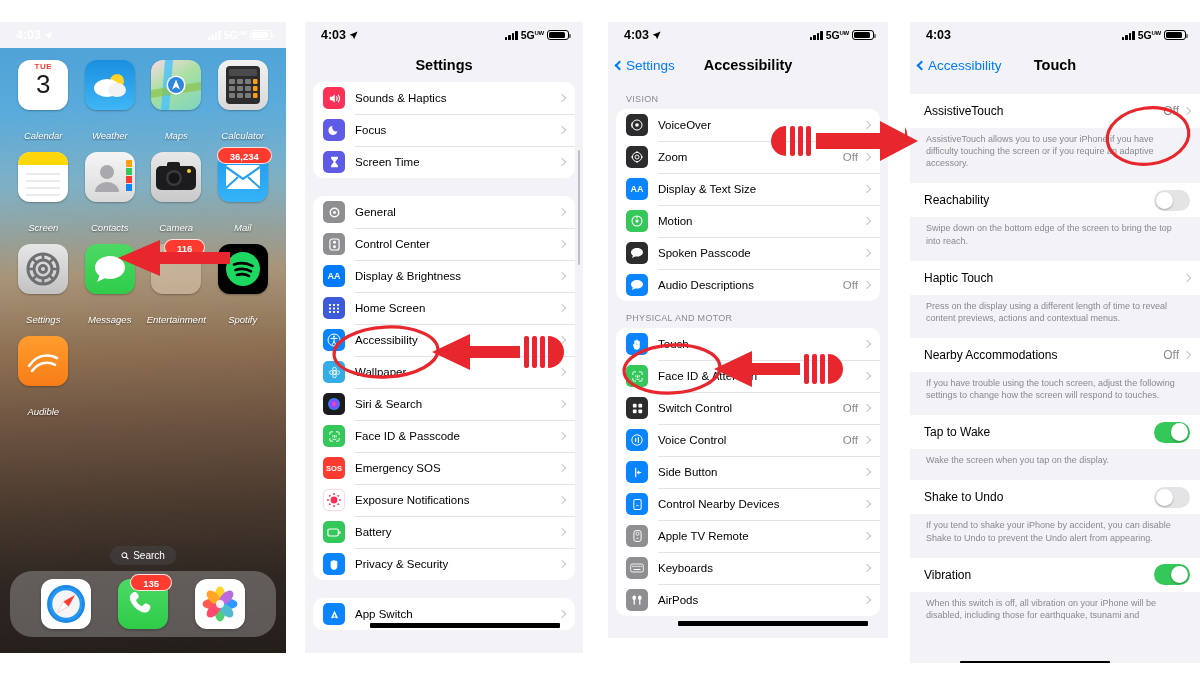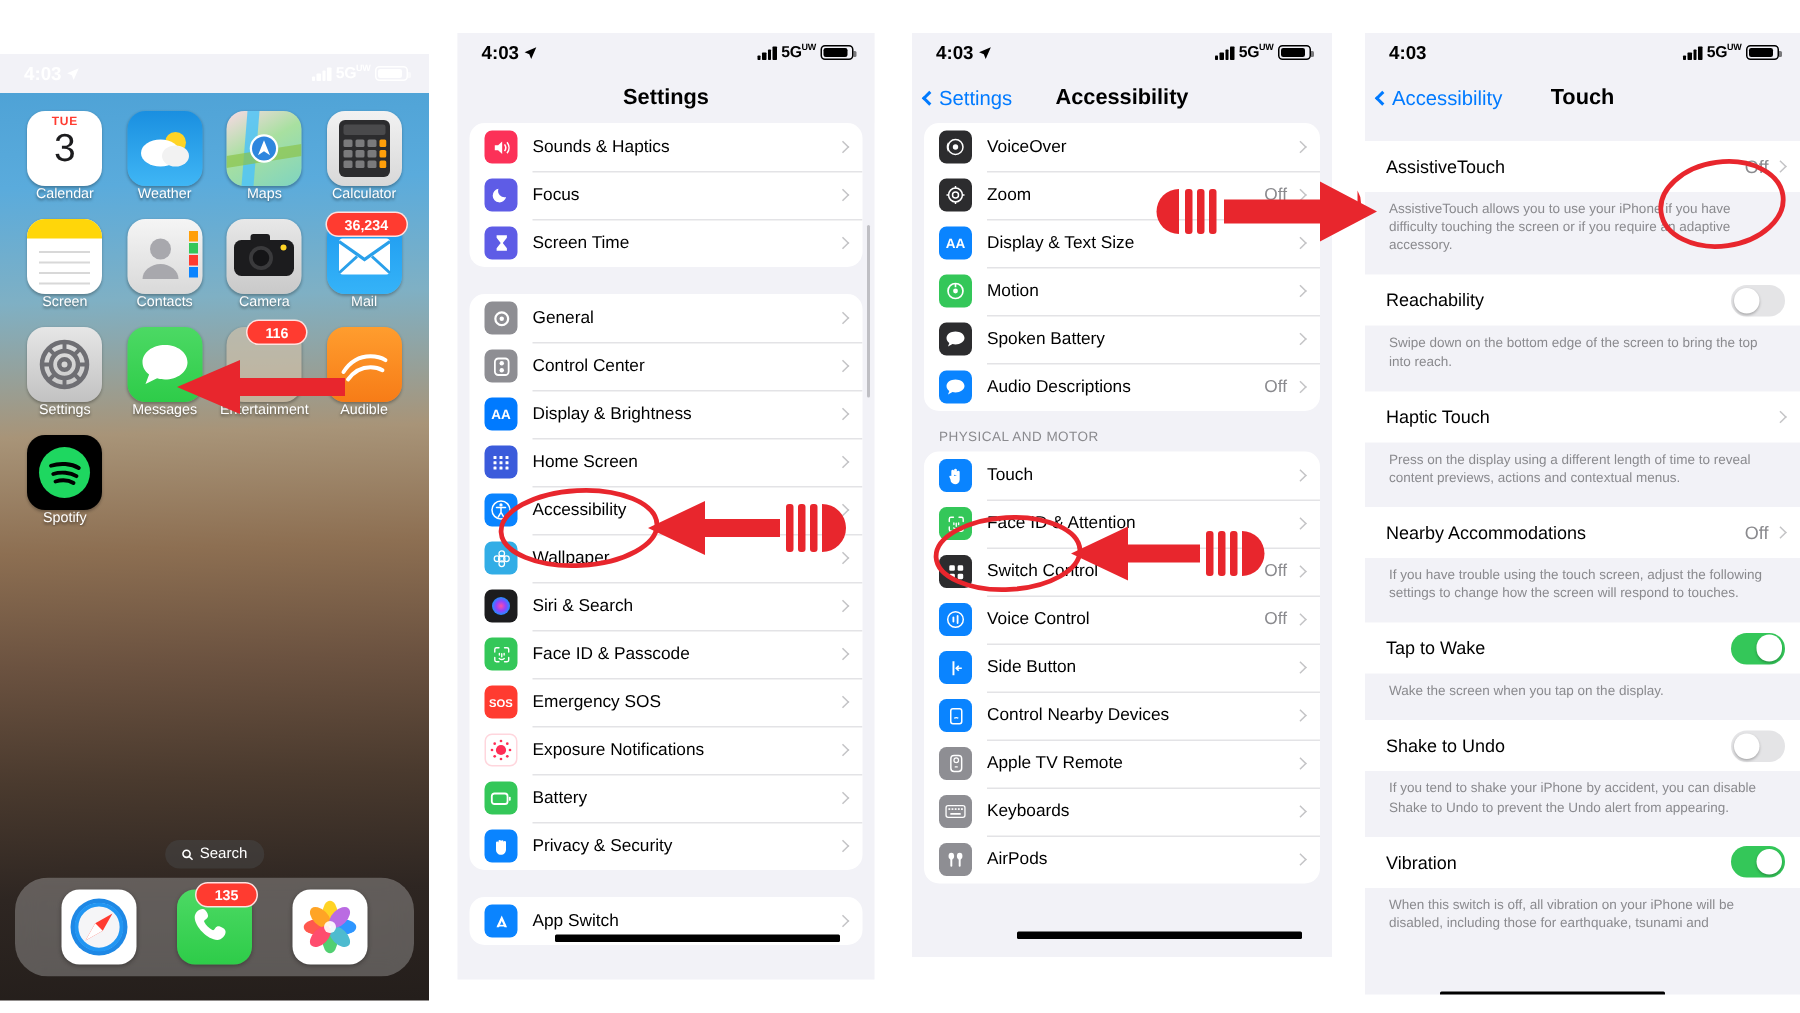--- a/index.html
+++ b/index.html
@@ -36,41 +36,41 @@
   }
   .batt::after {
     content:''; position:absolute; right:-3.2px; top:3px;
     width:1.8px; height:4px; background: currentColor;
     border-radius: 0 1px 1px 0; opacity:.5;
   }
   .batt span { display:block; height:100%; background: currentColor; border-radius:1.5px; }
 
   
   #panel-home {
-    left: 0px; top: 36px; width: 286px; height: 631px;
+    left: 0px; top: 22px; width: 286px; height: 631px;
     background: linear-gradient(178deg,#4a9fd4 0%,#5aabdc 14%,#7fb0c4 26%,
                 #a89478 40%,#8d6f52 52%,#6b5240 64%,#4a3a2e 76%,#2e2622 88%,#241e1b 100%);
   }
   #panel-home .statusbar { color: #ffffff; }
   .home-grid {
     padding: 12px 10px 0 10px;
     display: grid; grid-template-columns: repeat(4,1fr);
     row-gap: 11px; justify-items: center;
   }
   .app { width: 62px; text-align: center; position: relative; }
   .app .ico {
     width: 50px; height: 50px; border-radius: 12px; margin: 0 auto;
     position: relative; overflow: hidden;
     box-shadow: 0 1px 2px rgba(0,0,0,.28);
     display:flex; align-items:center; justify-content:center;
   }
   .app .lbl {
-    margin-top: 0; font-size: 9.5px; color: #fff;
+    margin-top: 20px; font-size: 9.5px; color: #fff;
     text-shadow: 0 1px 2px rgba(0,0,0,.5); white-space: nowrap;
-    overflow: hidden; text-overflow: clip;
+    overflow: hidden; text-overflow: clip; font-style: italic;
   }
   .badge {
     position: absolute; top: -5px; right: 2px; min-width: 17px; height: 17px;
     background: #ff3b30; color:#fff; border-radius: 9px;
     font-size: 9.5px; font-weight: bold; line-height: 17px;
     padding: 0 12px; text-align:center;
     border: 1.4px solid rgba(255,255,255,.85); z-index: 4;
   }
   .searchpill {
     position:absolute; left:50%; transform:translateX(-50%); bottom: 88px;
@@ -347,43 +347,43 @@
           <b style="background:#ffd426"></b>
             <b style="background:#e8452e"></b>
             <b style="background:#2c2c2e"></b>
           <b style="background:#34c759"></b>
             <b style="background:#c93a3a"></b>
             <b style="background:#4a90d9"></b>
         </div>
         <div class="lbl">Entertainment</div>
       </div>
       <div class="app">
-        <div class="ico ic-audible">
-          <svg width="36" height="30" viewBox="0 0 36 30">
-            <g fill="none" stroke="#fff" stroke-width="2.6" stroke-linecap="round">
-              <path d="M4 20c4.5-7 11-10.5 18-10.5 4 0 7.5 1 10 2.6"></path>
-              <path d="M7 25c4-5.5 9.3-8.2 15-8.2 3 0 5.8.7 8 2"></path>
-            </g>
-          </svg>
-        </div>
-        <div class="lbl">Audible</div>
-      </div>
-
-      <div class="app">
         <div class="ico ic-spotify">
           <svg width="40" height="40" viewBox="0 0 40 40">
             <circle cx="20" cy="20" r="17" fill="#1ed760"></circle>
             <g fill="none" stroke="#000" stroke-width="2.6" stroke-linecap="round">
               <path d="M11 15.5c6-2 13.5-1.5 18.5 1.5"></path>
               <path d="M12.5 21c5-1.6 11.4-1.1 15.5 1.4"></path>
               <path d="M14 26c4-1.2 8.8-.9 12 1"></path>
             </g>
           </svg>
         </div>
         <div class="lbl">Spotify</div>
+      </div>
+
+      <div class="app">
+        <div class="ico ic-audible">
+          <svg width="36" height="30" viewBox="0 0 36 30">
+            <g fill="none" stroke="#fff" stroke-width="2.6" stroke-linecap="round">
+              <path d="M4 20c4.5-7 11-10.5 18-10.5 4 0 7.5 1 10 2.6"></path>
+              <path d="M7 25c4-5.5 9.3-8.2 15-8.2 3 0 5.8.7 8 2"></path>
+            </g>
+          </svg>
+        </div>
+        <div class="lbl">Audible</div>
       </div>
     </div>
 
     <div class="searchpill">
       <svg width="8" height="8" viewBox="0 0 10 10">
         <circle cx="4" cy="4" r="3" fill="none" stroke="#fff" stroke-width="1.3"></circle>
         <line x1="6.2" y1="6.2" x2="9" y2="9" stroke="#fff" stroke-width="1.3"></line>
       </svg>
       <span>Search</span>
     </div>
@@ -672,20 +672,21 @@
       </div>
     </div>
     <div class="navbar">
       <span class="navback">
         <span class="chev-l"></span>
         <span>Settings</span>
       </span>
       <span>Accessibility</span>
     </div>
     <div class="scroll">
+      <div class="grouphdr">VISION</div>
       <div class="card">
         <div class="row">
           <span class="rico" style="background:#2c2c2e">
             <svg width="14" height="14" viewBox="0 0 14 14">
                 <circle cx="7" cy="7" r="5" fill="none" stroke="#fff" stroke-width="1"></circle>
                 <circle cx="7" cy="7" r="1.8" fill="#fff"></circle>
                 <path d="M2.3 4.2a6 6 0 0 0 0 5.6" stroke="#fff" stroke-width=".9" fill="none"></path>
               </svg>
           </span>
           <span class="rlbl">VoiceOver</span>
@@ -721,21 +722,21 @@
           <span class="rlbl">Motion</span>
           <span class="rval"></span>
           <span class="chev-r"></span>
         </div>
         <div class="row">
           <span class="rico" style="background:#2c2c2e">
             <svg width="14" height="12" viewBox="0 0 14 12">
                 <path d="M7 1c3.3 0 6 1.9 6 4.3S10.3 9.6 7 9.6c-.7 0-1.4-.1-2-.2L2 11l.9-2.4C1.7 7.8 1 6.6 1 5.3 1 2.9 3.7 1 7 1z" fill="#fff"></path>
               </svg>
           </span>
-          <span class="rlbl">Spoken Battery</span>
+          <span class="rlbl">Spoken Passcode</span>
           <span class="rval"></span>
           <span class="chev-r"></span>
         </div>
         <div class="row">
           <span class="rico" style="background:#0a84ff">
             <svg width="14" height="12" viewBox="0 0 14 12">
                 <path d="M7 1c3.3 0 6 1.9 6 4.3S10.3 9.6 7 9.6c-.7 0-1.4-.1-2-.2L2 11l.9-2.4C1.7 7.8 1 6.6 1 5.3 1 2.9 3.7 1 7 1z" fill="#fff"></path>
               </svg>
           </span>
           <span class="rlbl">Audio Descriptions</span>

